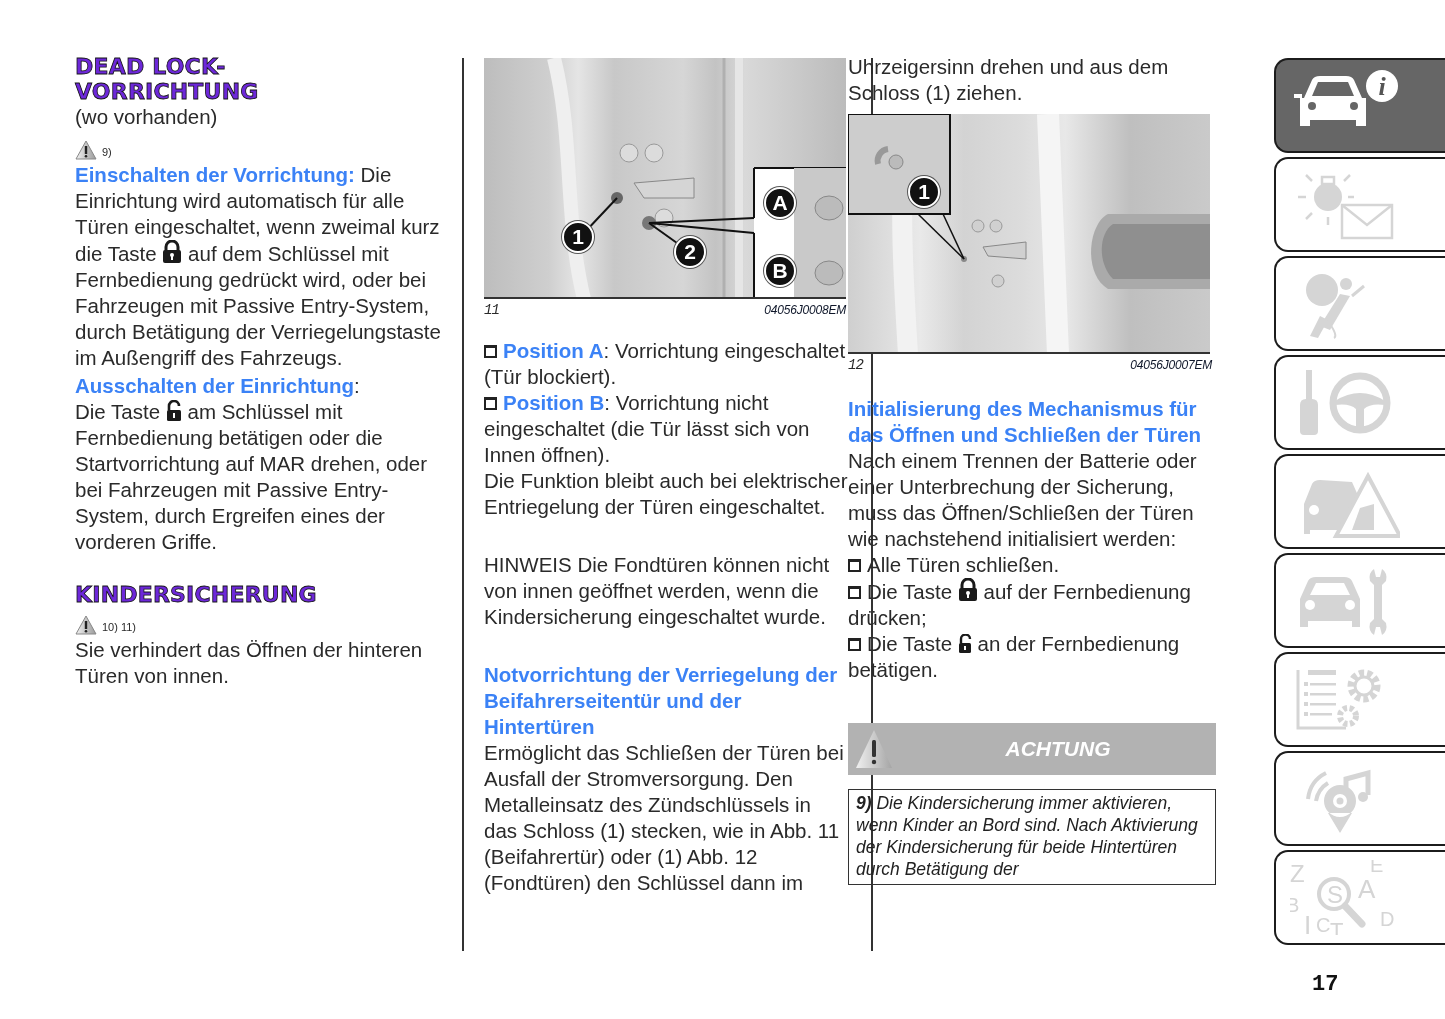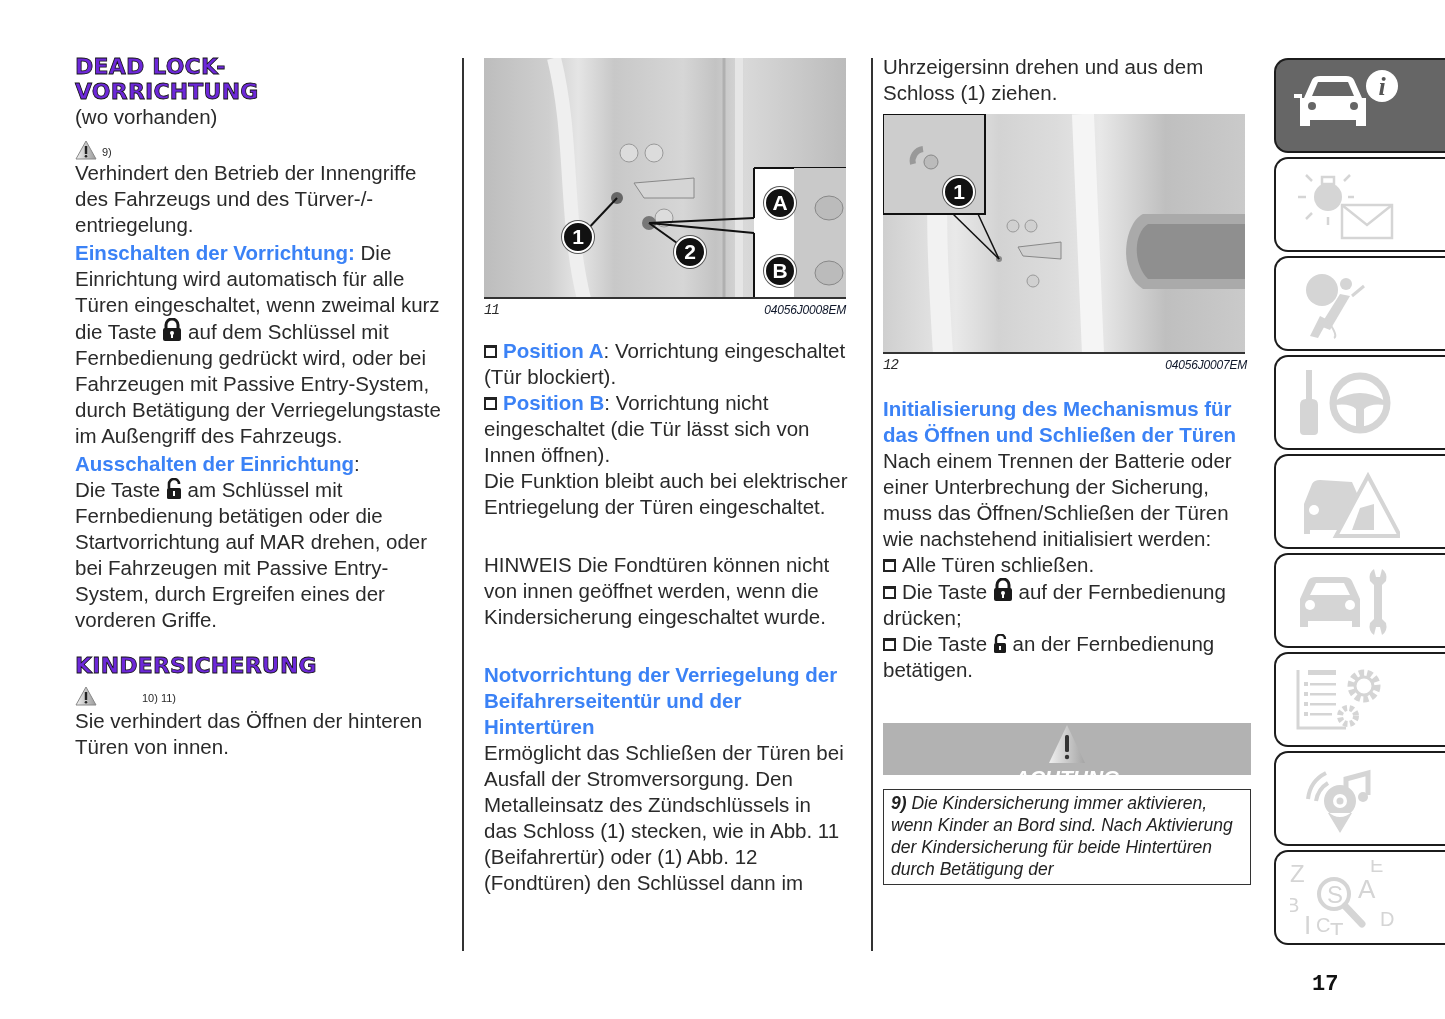--- a/index.html
+++ b/index.html
@@ -2,21 +2,21 @@
 <html><head>
 <meta charset="utf-8">
 <style>
   * { box-sizing: border-box; margin: 0; padding: 0; }
   html, body { width: 1445px; height: 1019px; background: #ffffff; overflow: hidden; }
   body { position: relative; font-family: "Liberation Sans", sans-serif; color: #222; }
 
   .col { position: absolute; top: 54px; font-size: 20.5px; line-height: 26px; color: #2a2a2a; }
   .col1 { left: 75px; width: 370px; }
   .col2 { left: 484px; width: 365px; }
-  .col3 { left: 883px; width: 370px; }
+  .col3 { left: 848px; width: 370px; }
 
   .vline { position: absolute; width: 2px; background: #333; }
   .vline.v1 { left: 462px; top: 58px; height: 893px; }
   .vline.v2 { left: 871px; top: 58px; height: 893px; }
 
   .h-major { font-family: "DejaVu Sans", sans-serif; font-weight: 900; font-size: 22px; line-height: 25px; letter-spacing: 0.2px; color: #6d28d9; -webkit-text-stroke: 0.8px #111; }
   .h-sub { font-weight: bold; color: #3b82f6; font-size: 20.5px; }
   .warn-line { display: flex; align-items: flex-end; height: 30px; }
   .warn-tri { width: 22px; height: 20px; margin-right: 5px; }
   .warn-ref { font-size: 11px; line-height: 14px; margin-bottom: 1px; }
@@ -27,21 +27,21 @@
 
   .figure { position: relative; border-bottom: 2px solid #333; overflow: hidden; }
   .fig11 { width: 362px; height: 241px; margin-top: 4px; background: linear-gradient(90deg,#bdbdbd 0%, #cfcfcf 18%, #e5e5e5 26%, #c8c8c8 36%, #d6d6d6 55%, #c3c3c3 64%, #d9d9d9 72%, #bbbbbb 100%); }
   .fig12 { width: 362px; height: 240px; margin-top: 8px; background: linear-gradient(90deg,#cfcfcf 0%, #e9e9e9 20%, #d3d3d3 32%, #dcdcdc 48%, #e8e8e8 60%, #bfbfbf 78%, #cacaca 100%); }
   .figcap { display: flex; justify-content: space-between; align-items: baseline; font-size: 13px; line-height: 22px; font-style: italic; }
   .figcap .num { font-family: "Liberation Mono", monospace; font-size: 14px; letter-spacing: -1px; }
   .figcap .code { font-size: 12px; color: #0f172a; letter-spacing: -0.2px; }
 
   .callout { position: absolute; width: 32px; height: 32px; border-radius: 50%; background: #111; border: 2px solid #fff; box-shadow: 0 0 0 1px #555; color: #fff; font-weight: bold; font-size: 21px; line-height: 28px; text-align: center; font-family: "Liberation Sans", sans-serif; }
 
-  .achtung { display: flex; align-items: center; height: 52px; background: #b2b2b2; margin-top: 40px; width: 368px; flex-direction: column; }
+  .achtung { display: flex; align-items: center; height: 52px; background: #b2b2b2; margin-top: 40px; width: 368px; }
   .achtung .tri-box { width: 52px; height: 52px; display: flex; align-items: center; justify-content: center; }
   .achtung .label { flex: 1; text-align: center; color: #fff; font-weight: bold; font-style: italic; font-size: 21px; }
   .note-box { border: 1.5px solid #333; margin-top: 14px; padding: 2px 4px 4px 7px; width: 368px; font-size: 17.5px; line-height: 22px; font-style: italic; color: #222; }
   .note-box b { font-style: italic; }
 
   .tabs { position: absolute; left: 1274px; top: 58px; width: 171px; }
   .tab { position: relative; height: 95px; margin-bottom: 4px; border: 2.5px solid #1c1c1c; border-right: none; border-radius: 14px 0 0 14px; background: #fff; display: flex; align-items: center; padding-left: 14px; }
   .tab.active { background: #666666; }
   .tab svg { display: block; }
 
@@ -66,39 +66,38 @@
             <stop offset="0" stop-color="#f2f2f2"></stop>
             <stop offset="1" stop-color="#9a9a9a"></stop>
           </linearGradient>
         </defs>
         <path d="M11 1 L21 19 L1 19 Z" fill="url(#wg1)" stroke="#888" stroke-width="1"></path>
         <rect x="9.8" y="6" width="2.4" height="8" fill="#222"></rect>
         <circle cx="11" cy="16.3" r="1.3" fill="#222"></circle>
       </svg>
     <span class="warn-ref">9)</span>
   </div>
-  <div>Verhindert den Betrieb der Innengriffe des Fahrzeugs und des Türver-/-entriegelung.</div>
   <div class="para">
     <span class="h-sub">Einschalten der Vorrichtung:</span><span> Die Einrichtung wird automatisch für alle Türen eingeschaltet, wenn zweimal kurz die Taste </span><svg class="lock-ic" width="20" height="24" viewBox="0 0 20 24">
         <path d="M4 11 V7 a6 6 0 0 1 12 0 V11" fill="none" stroke="#1a1a1a" stroke-width="3"></path>
         <rect x="1" y="10" width="18" height="13" rx="2" fill="#1a1a1a"></rect>
         <circle cx="10" cy="15" r="2" fill="#fff"></circle>
         <rect x="9" y="15" width="2" height="5" fill="#fff"></rect>
       </svg><span> auf dem Schlüssel mit Fernbedienung gedrückt wird, oder bei Fahrzeugen mit Passive Entry-System, durch Betätigung der Verriegelungstaste im Außengriff des Fahrzeugs.</span>
   </div>
   <div class="para">
     <span class="h-sub">Ausschalten der Einrichtung</span><span>:</span><br>
     <span>Die Taste </span><svg class="lock-ic" width="16" height="22" viewBox="0 0 16 22">
         <path d="M3 10 V6 a5 5 0 0 1 10 0" fill="none" stroke="#1a1a1a" stroke-width="2.6"></path>
         <rect x="1" y="10" width="14" height="11" rx="1.5" fill="#1a1a1a"></rect>
         <rect x="7" y="13" width="2" height="5" fill="#fff"></rect>
       </svg><span> am Schlüssel mit Fernbedienung betätigen oder die Startvorrichtung auf MAR drehen, oder bei Fahrzeugen mit Passive Entry-System, durch Ergreifen eines der vorderen Griffe.</span>
   </div>
-  <div class="h-major" style="margin-top:20px;">KINDERSICHERUNG</div>
-  <div class="warn-line" style="height:28px;gap:40px;">
+  <div class="h-major" style="margin-top:27px;">KINDERSICHERUNG</div>
+  <div class="warn-line" style="height:28px;">
     <svg class="warn-tri" viewBox="0 0 22 20">
         <path d="M11 1 L21 19 L1 19 Z" fill="url(#wg1)" stroke="#888" stroke-width="1"></path>
         <rect x="9.8" y="6" width="2.4" height="8" fill="#222"></rect>
         <circle cx="11" cy="16.3" r="1.3" fill="#222"></circle>
       </svg>
     <span class="warn-ref">10)  11)</span>
   </div>
   <div class="para">Sie verhindert das Öffnen der hinteren Türen von innen.</div>
 </div>
 

